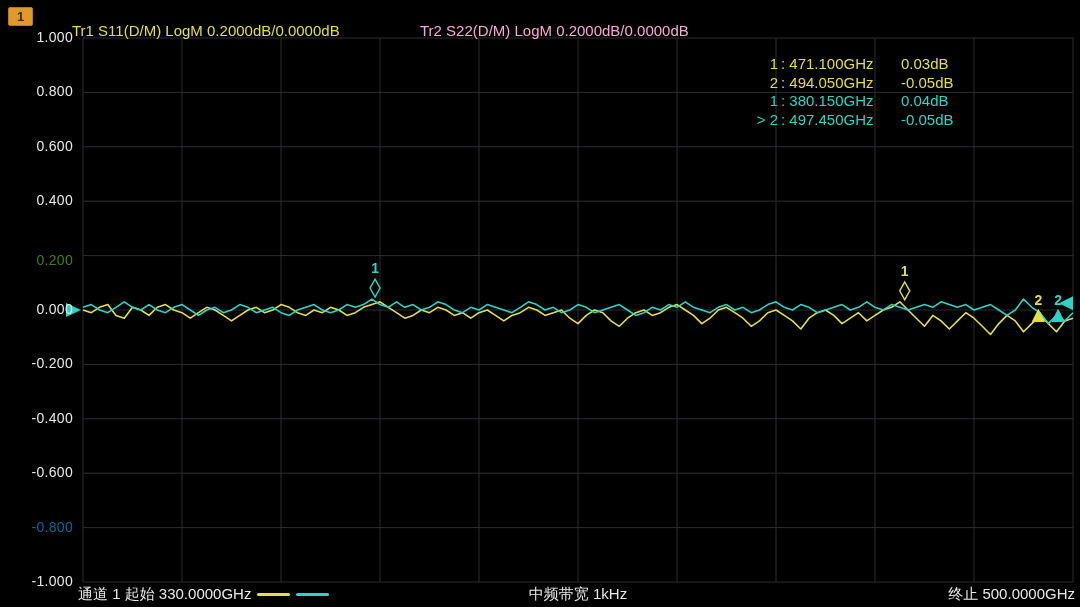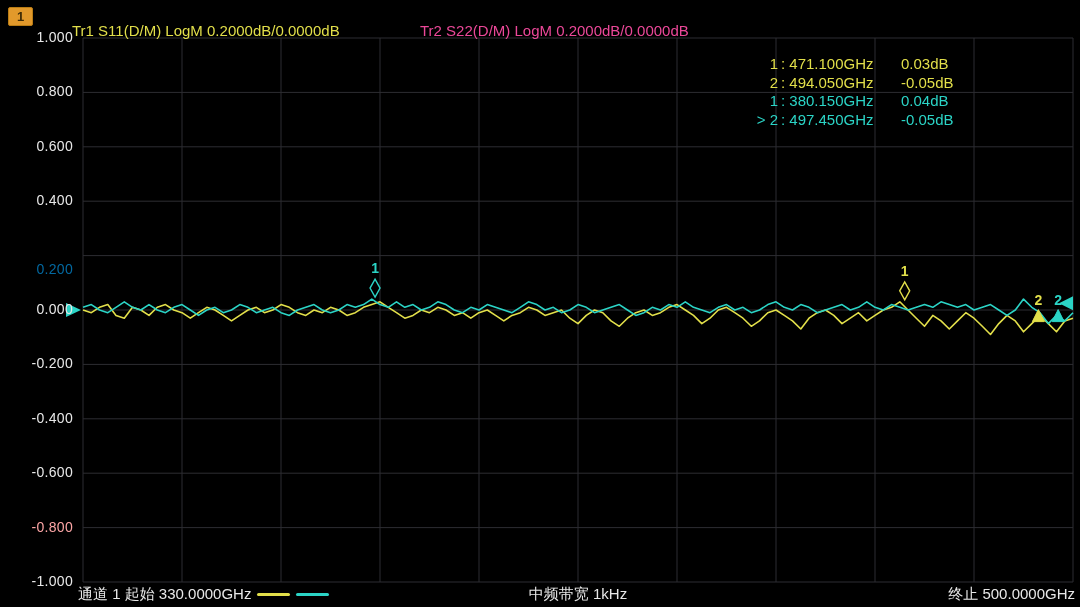--- a/index.html
+++ b/index.html
@@ -73,33 +73,33 @@
     <text x="375.0499999999999" y="273.12" fill="#2bd4c6" text-anchor="middle" font-size="14" font-weight="600">1</text>
     <polygon points="1058.15,309.6 1052.15,321.6 1064.15,321.6" fill="#2bd4c6" stroke="#2bd4c6"></polygon>
     <text x="1058.15" y="304.6" fill="#2bd4c6" text-anchor="middle" font-size="14" font-weight="600">2</text>
     <polygon points="66,303 81,310 66,317" fill="#2bd4c6"></polygon>
     <polygon points="1073,296.2 1059,303.2 1073,310.2" fill="#2bd4c6"></polygon>
   </svg>
 
 <div class="badge" style="background: rgb(226, 153, 43); color: rgb(63, 44, 6);">1</div>
 
 <div class="hdr" id="hdr-tr1" style="color: rgb(226, 223, 74);">Tr1 S11(D/M) LogM 0.2000dB/0.0000dB</div>
-<div class="hdr" id="hdr-tr2" style="color: #ec4899;">Tr2 S22(D/M) LogM 0.2000dB/0.0000dB</div>
+<div class="hdr" id="hdr-tr2" style="color: #f9a8d4;">Tr2 S22(D/M) LogM 0.2000dB/0.0000dB</div>
 
 <div id="y-axis">
     <div class="ytick" style="color: rgb(232, 232, 232); top: 29px;">1.000</div>
     <div class="ytick" style="color: rgb(232, 232, 232); top: 83.4px;">0.800</div>
     <div class="ytick" style="color: rgb(232, 232, 232); top: 137.8px;">0.600</div>
     <div class="ytick" style="color: rgb(232, 232, 232); top: 192.2px;">0.400</div>
-    <div class="ytick" style="color: #0369a1; top: 261px;">0.200</div>
+    <div class="ytick" style="color: #4d7c0f; top: 252px;">0.200</div>
     <div class="ytick" style="color: rgb(232, 232, 232); top: 301px;">0.000</div>
     <div class="ytick" style="color: rgb(232, 232, 232); top: 355.4px;">-0.200</div>
     <div class="ytick" style="color: rgb(232, 232, 232); top: 409.8px; margin-left: 33px;">-0.400</div>
     <div class="ytick" style="color: rgb(232, 232, 232); top: 464.2px;">-0.600</div>
-    <div class="ytick" style="color: #fca5a5; top: 518.6px; margin-left: 44px;">-0.800</div>
+    <div class="ytick" style="color: #0369a1; top: 518.6px; margin-left: 44px;">-0.800</div>
     <div class="ytick" style="color: rgb(232, 232, 232); top: 573px;">-1.000</div>
   </div>
 
 <div id="readout">
   <div class="readout-row" style="color: rgb(226, 223, 74);">
     <span class="ro-num">1</span>
     <span class="ro-freq">: 471.100GHz</span>
     <span class="ro-val">0.03dB</span>
   </div>
   <div class="readout-row" style="color: rgb(226, 223, 74);">

